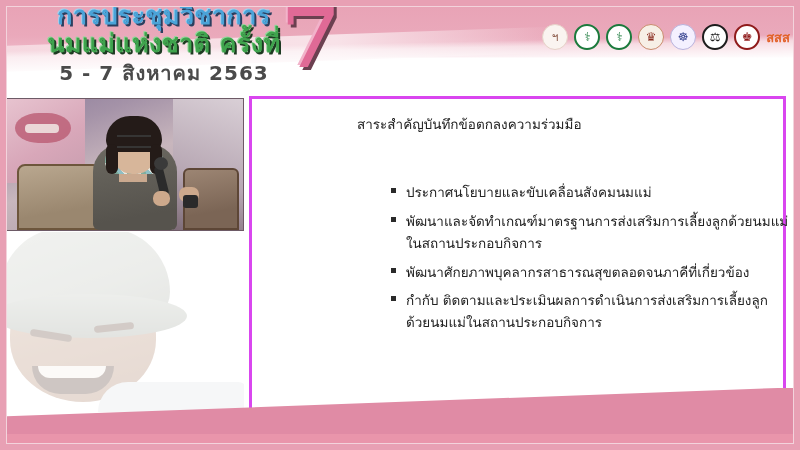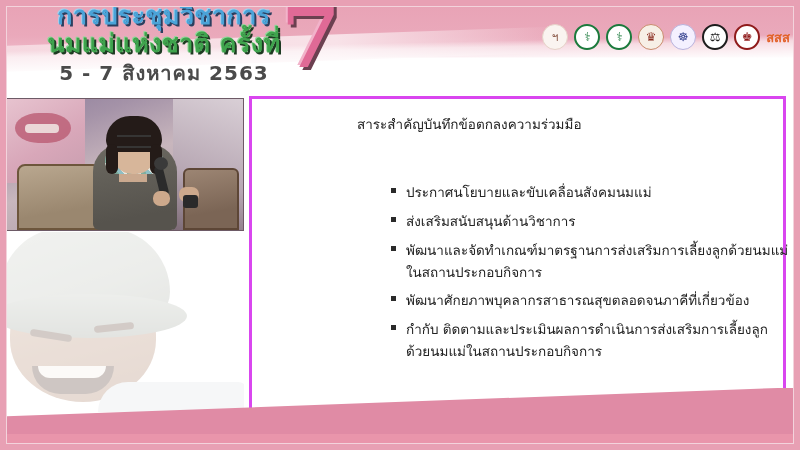--- a/index.html
+++ b/index.html
@@ -189,21 +189,20 @@
     <div class="cp-shoulder"></div>
     <div class="cp-wash"></div>
   </div>
 
   <div class="content">
     <div class="heading">
       <div>สาระสำคัญบันทึกข้อตกลงความร่วมมือ</div>
     </div>
     <ul class="bullets">
       <li><span class="sq"></span><span>ประกาศนโยบายและขับเคลื่อนสังคมนมแม่</span></li>
-      <li><span class="sq"></span><span>ส่งเสริมสนับสนุนด้านวิชาการ</span></li>
       <li><span class="sq"></span><span>พัฒนาและจัดทำเกณฑ์มาตรฐานการส่งเสริมการเลี้ยงลูกด้วยนมแม่ในสถานประกอบกิจการ</span></li>
       <li><span class="sq"></span><span>พัฒนาศักยภาพบุคลากรสาธารณสุขตลอดจนภาคีที่เกี่ยวข้อง</span></li>
       <li><span class="sq"></span><span>กำกับ ติดตามและประเมินผลการดำเนินการส่งเสริมการเลี้ยงลูกด้วยนมแม่ในสถานประกอบกิจการ</span></li>
     </ul>
   </div>
 
   <div class="bottom-wrap">
     <div class="bot-light"></div>
     <div class="bot-dark"></div>
     <div class="bot-solid"></div>

